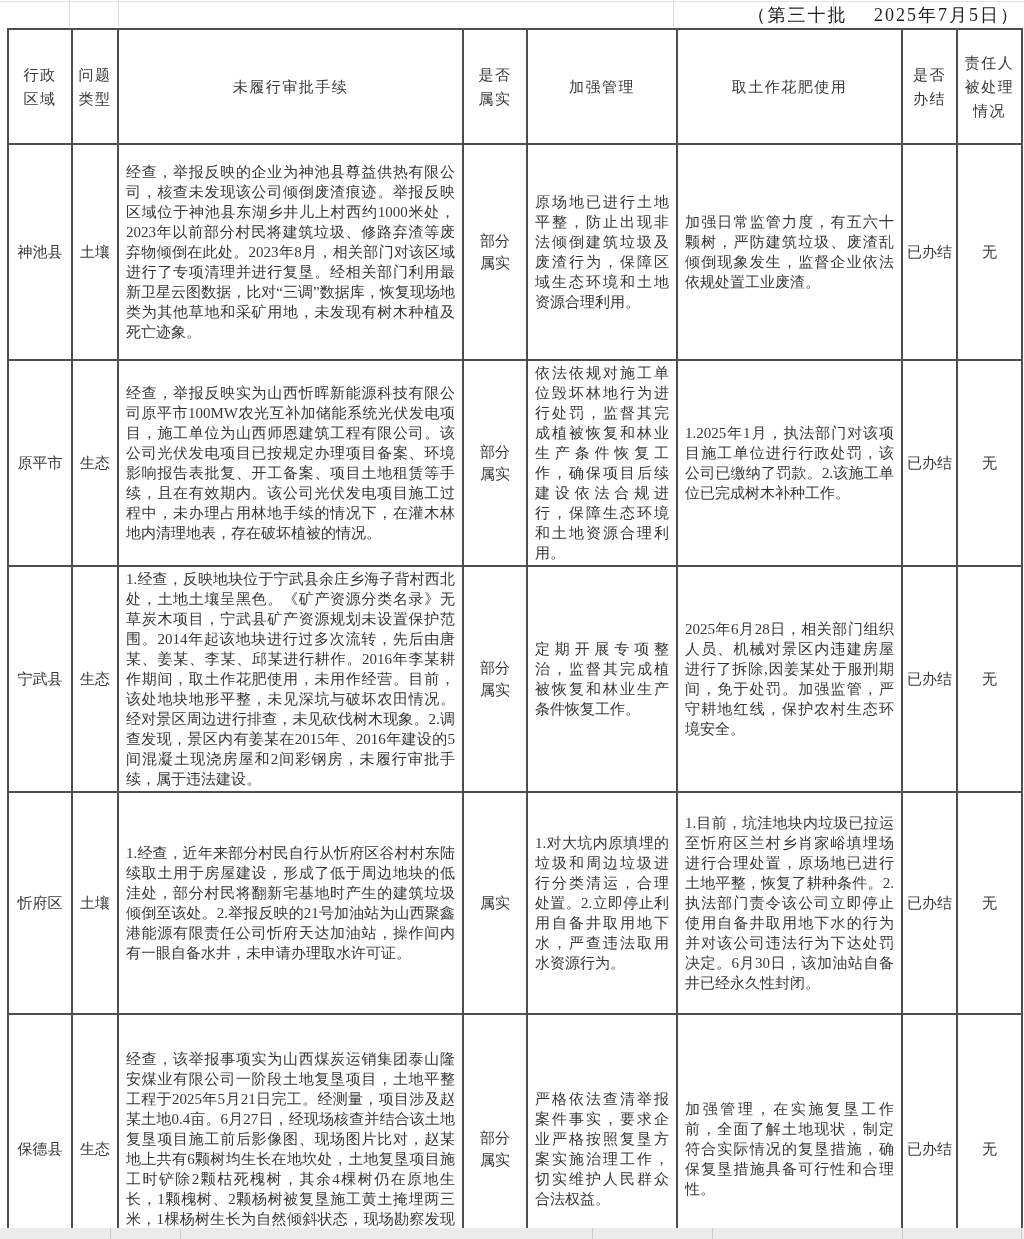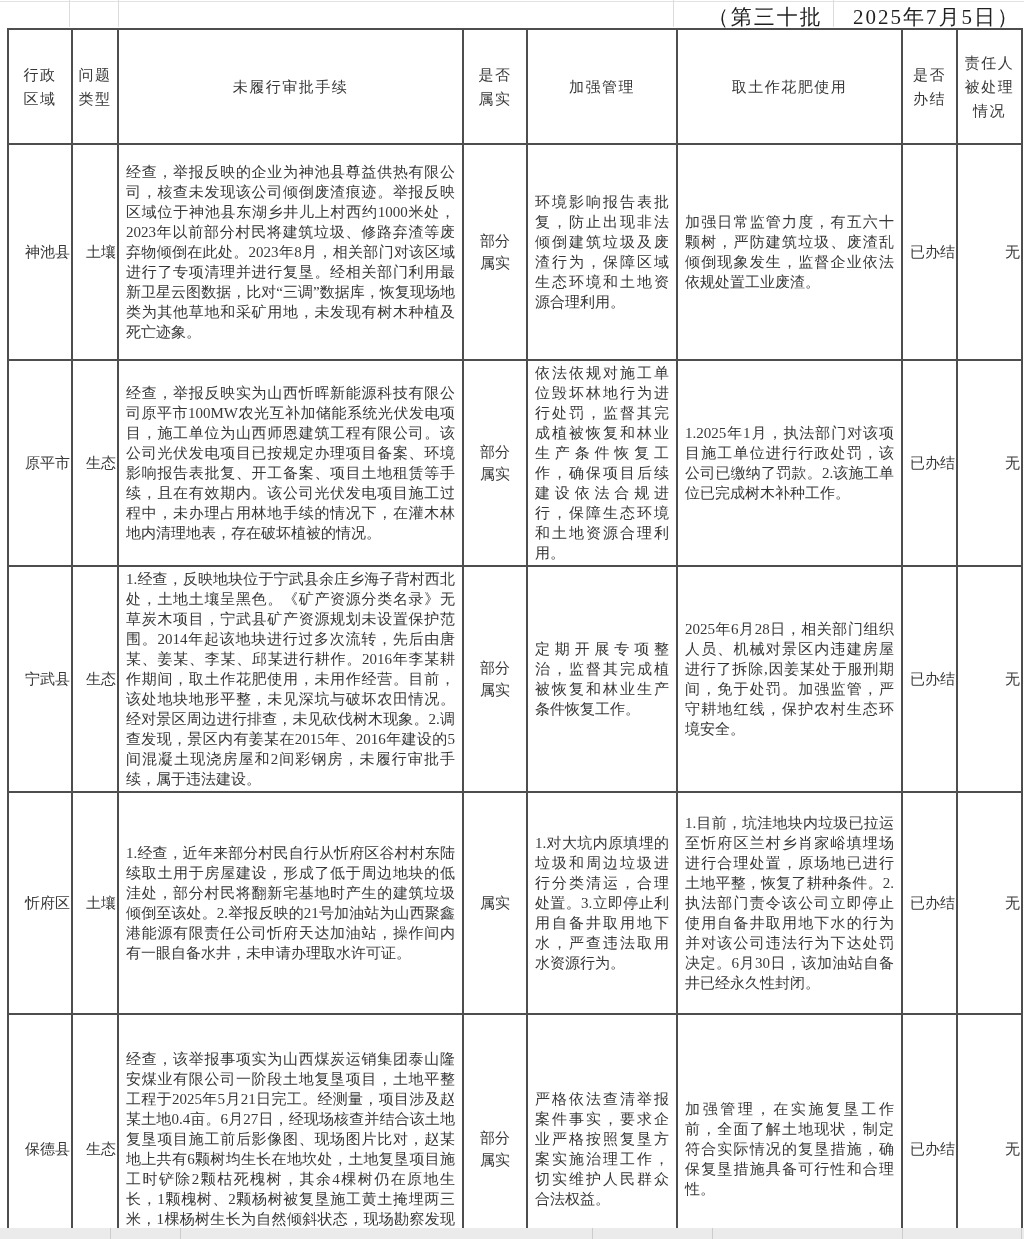--- a/index.html
+++ b/index.html
@@ -9,21 +9,21 @@
     color:#333333;overflow:hidden;
   }
   
   .grid-v{position:absolute;width:1px;background:#dcdcdc;}
   .grid-h{position:absolute;height:1px;background:#e3e3e3;left:0;width:1024px;}
   .bottom-strip{position:absolute;left:0;top:1228px;width:1024px;height:11px;background:#ebebeb;}
   .bottom-strip .bv{position:absolute;top:0;height:11px;width:1px;background:#cccccc;}
 
   .page-title{
     position:absolute;top:3px;right:4px;
-    font-size:21px;letter-spacing:2px;color:#1f1f1f;white-space:pre;
+    font-size:18px;letter-spacing:2px;color:#1f1f1f;white-space:pre;
   }
 
   table.report{
     position:absolute;left:7px;top:28px;
     border-collapse:collapse;table-layout:fixed;width:1014px;
     font-size:15px;color:#383838;
   }
   .report th,.report td{
     border:2px solid #4e4e4e;vertical-align:middle;
     font-weight:normal;overflow:hidden;
@@ -31,21 +31,21 @@
   .report th{
     text-align:center;letter-spacing:1.5px;white-space:pre-line;
     font-size:15px;line-height:24px;padding:0 2px;
   }
   thead tr{height:115px;}
   tbody tr:nth-child(1){height:216px;}
   tbody tr:nth-child(2){height:190px;}
   tbody tr:nth-child(3){height:204px;}
   tbody tr:nth-child(4){height:222px;}
   tbody tr:nth-child(5){height:270px;}
-  td.center{text-align:right;line-height:22px;}
+  td.center{text-align:center;line-height:22px;}
   td.wrapnarrow{text-align:center;line-height:22px;padding:0 12px;}
   td.longtext{
     text-align:justify;text-justify:inter-ideograph;
     padding:2px 7px;line-height:20px;margin-top:40px;
   }
 </style>
 </head>
 <body>
 
 <div class="grid-h" style="top:1px;"></div>
@@ -84,21 +84,21 @@
 被处理
 情况</th>
     </tr>
   </thead>
   <tbody id="report-body">
   <tr>
     <td class="center">神池县</td>
     <td class="center">土壤</td>
     <td class="longtext">经查，举报反映的企业为神池县尊益供热有限公司，核查未发现该公司倾倒废渣痕迹。举报反映区域位于神池县东湖乡井儿上村西约1000米处，2023年以前部分村民将建筑垃圾、修路弃渣等废弃物倾倒在此处。2023年8月，相关部门对该区域进行了专项清理并进行复垦。经相关部门利用最新卫星云图数据，比对“三调”数据库，恢复现场地类为其他草地和采矿用地，未发现有树木种植及死亡迹象。</td>
     <td class="wrapnarrow">部分属实</td>
-    <td class="longtext">环境影响报告表批复，防止出现非法倾倒建筑垃圾及废渣行为，保障区域生态环境和土地资源合理利用。</td>
+    <td class="longtext">原场地已进行土地平整，防止出现非法倾倒建筑垃圾及废渣行为，保障区域生态环境和土地资源合理利用。</td>
     <td class="longtext">加强日常监管力度，有五六十颗树，严防建筑垃圾、废渣乱倾倒现象发生，监督企业依法依规处置工业废渣。</td>
     <td class="center">已办结</td>
     <td class="center">无</td>
   </tr>
 
   <tr>
     <td class="center">原平市</td>
     <td class="center">生态</td>
     <td class="longtext">经查，举报反映实为山西忻晖新能源科技有限公司原平市100MW农光互补加储能系统光伏发电项目，施工单位为山西师恩建筑工程有限公司。该公司光伏发电项目已按规定办理项目备案、环境影响报告表批复、开工备案、项目土地租赁等手续，且在有效期内。该公司光伏发电项目施工过程中，未办理占用林地手续的情况下，在灌木林地内清理地表，存在破坏植被的情况。</td>
     <td class="wrapnarrow">部分属实</td>
@@ -117,21 +117,21 @@
     <td class="longtext">2025年6月28日，相关部门组织人员、机械对景区内违建房屋进行了拆除,因姜某处于服刑期间，免于处罚。加强监管，严守耕地红线，保护农村生态环境安全。</td>
     <td class="center">已办结</td>
     <td class="center">无</td>
   </tr>
 
   <tr>
     <td class="center">忻府区</td>
     <td class="center">土壤</td>
     <td class="longtext">1.经查，近年来部分村民自行从忻府区谷村村东陆续取土用于房屋建设，形成了低于周边地块的低洼处，部分村民将翻新宅基地时产生的建筑垃圾倾倒至该处。2.举报反映的21号加油站为山西聚鑫港能源有限责任公司忻府天达加油站，操作间内有一眼自备水井，未申请办理取水许可证。</td>
     <td class="wrapnarrow">属实</td>
-    <td class="longtext">1.对大坑内原填埋的垃圾和周边垃圾进行分类清运，合理处置。3.立即停止利用自备井取用地下水，严查违法取用水资源行为。</td>
+    <td class="longtext">1.对大坑内原填埋的垃圾和周边垃圾进行分类清运，合理处置。2.立即停止利用自备井取用地下水，严查违法取用水资源行为。</td>
     <td class="longtext">1.目前，坑洼地块内垃圾已拉运至忻府区兰村乡肖家峪填埋场进行合理处置，原场地已进行土地平整，恢复了耕种条件。2.执法部门责令该公司立即停止使用自备井取用地下水的行为并对该公司违法行为下达处罚决定。6月30日，该加油站自备井已经永久性封闭。</td>
     <td class="center">已办结</td>
     <td class="center">无</td>
   </tr>
 
   <tr>
     <td class="center">保德县</td>
     <td class="center">生态</td>
     <td class="longtext">经查，该举报事项实为山西煤炭运销集团泰山隆安煤业有限公司一阶段土地复垦项目，土地平整工程于2025年5月21日完工。经测量，项目涉及赵某土地0.4亩。6月27日，经现场核查并结合该土地复垦项目施工前后影像图、现场图片比对，赵某地上共有6颗树均生长在地坎处，土地复垦项目施工时铲除2颗枯死槐树，其余4棵树仍在原地生长，1颗槐树、2颗杨树被复垦施工黄土掩埋两三米，1棵杨树生长为自然倾斜状态，现场勘察发现已枯死，与举报内容中“有五六十颗树”描述不符。</td>
     <td class="wrapnarrow">部分属实</td>

